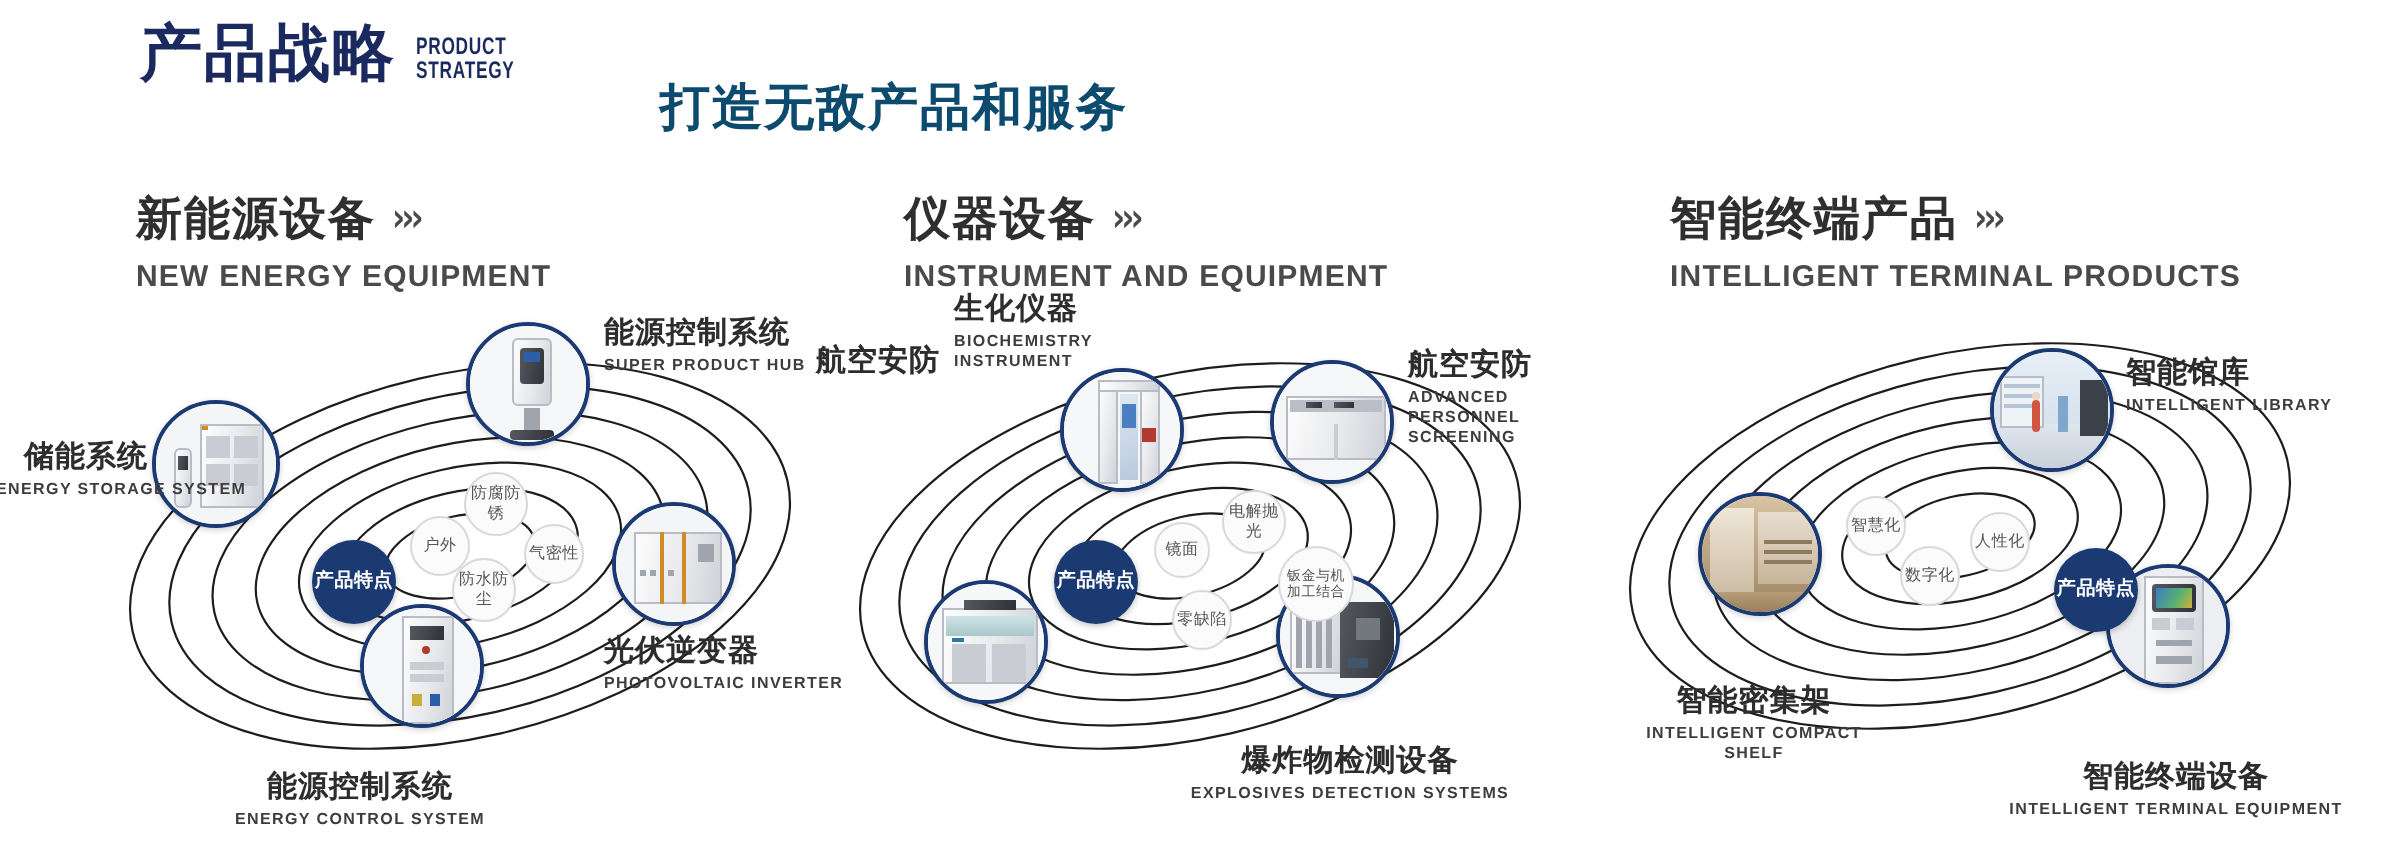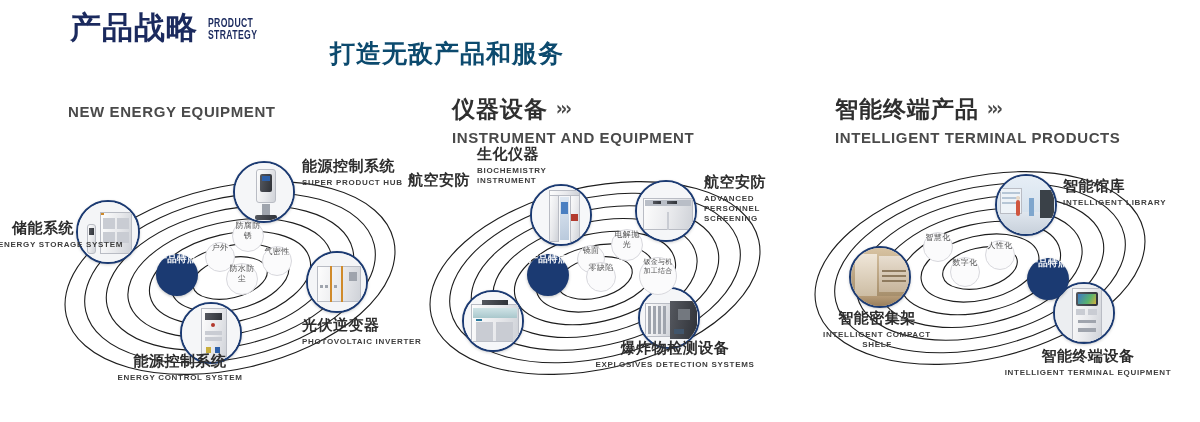--- a/index.html
+++ b/index.html
@@ -78,30 +78,31 @@
     font-size: 15px; font-weight: bold; color: #2d2d2d;
     letter-spacing: 0.5px; line-height: 17px;
     font-family: "DejaVu Sans", "Liberation Sans", sans-serif;
   }
   .nlabel .en {
     font-size: 8px; color: #3d3d3d; letter-spacing: 0.7px;
     margin-top: 3px; font-weight: bold; line-height: 10px;
   }
   .nlabel.right { text-align: left; }
   .nlabel.rightalign { text-align: right; }
-  .nlabel.center { text-align: center; }
+  .nlabel.center { text-align: center; margin-top: 32px; }
 
   
   .bub {
     position: absolute; border-radius: 50%;
-    display: flex; justify-content: center;
+    display: flex; align-items: center; justify-content: center;
     text-align: center; line-height: 10px;
     font-size: 8px; color: #555; letter-spacing: .3px;
     background: #fbfbfc; border: 1px solid #d8d8dd;
     font-family: Liberation Serif, serif;
+    margin-top: 16px;
   }
   .bub.core {
     background: #1b3a72; border: none; color: #fff;
     font-weight: bold; font-size: 9.5px; line-height: 11px;
     box-shadow: 0 1px 3px rgba(0,0,0,.25);
   }
 
   
   .cab { position:absolute; background: linear-gradient(100deg,#fdfdfd 0%,#e8e9ec 55%,#cfd2d8 100%); border:1px solid #b9bcc4; }
   .drk { position:absolute; background: linear-gradient(100deg,#55585f,#2f3238); }
@@ -123,20 +124,21 @@
   <div class="header">
     <div class="hdr-cn">产品战略</div>
     <div class="hdr-en">
       <div>PRODUCT</div>
       <div>STRATEGY</div>
     </div>
   </div>
   <div class="hdr-sub">打造无敌产品和服务</div>
 
   <div class="sec-title" style="left:68px; top:96px;">
+    <div class="cn"><span>新能源设备</span><span class="chev">›››</span></div>
     <div class="en">NEW ENERGY EQUIPMENT</div>
   </div>
 
   <div class="sec-title" style="left:452px; top:96px;">
     <div class="cn"><span>仪器设备</span><span class="chev">›››</span></div>
     <div class="en">INSTRUMENT AND EQUIPMENT</div>
   </div>
 
   <div class="sec-title" style="left:835px; top:96px;">
     <div class="cn"><span>智能终端产品</span><span class="chev">›››</span></div>
@@ -322,21 +324,21 @@
 
     <div class="bub core" style="left:107px; top:104px; width:42px; height:42px;">
       <span>产品特点</span>
     </div>
     <div class="bub" style="left:157px; top:95px; width:28px; height:28px;">
       <span>镜面</span>
     </div>
     <div class="bub" style="left:191px; top:79px; width:32px; height:32px;">
       <span>电解抛光</span>
     </div>
-    <div class="bub" style="left:166px; top:112px; width:30px; height:30px;">
+    <div class="bub" style="left:166px; top:129px; width:30px; height:30px;">
       <span>零缺陷</span>
     </div>
     <div class="bub" style="left:219px; top:107px; width:38px; height:38px; font-size:7px; line-height:8.5px;">
       <span>钣金与机加工结合</span>
     </div>
   </div>
 
   <div class="diagram" style="left:805px; top:150px; width:395px; height:240px;">
 
     <svg class="rings" width="395" height="240" viewBox="0 0 395 240">

